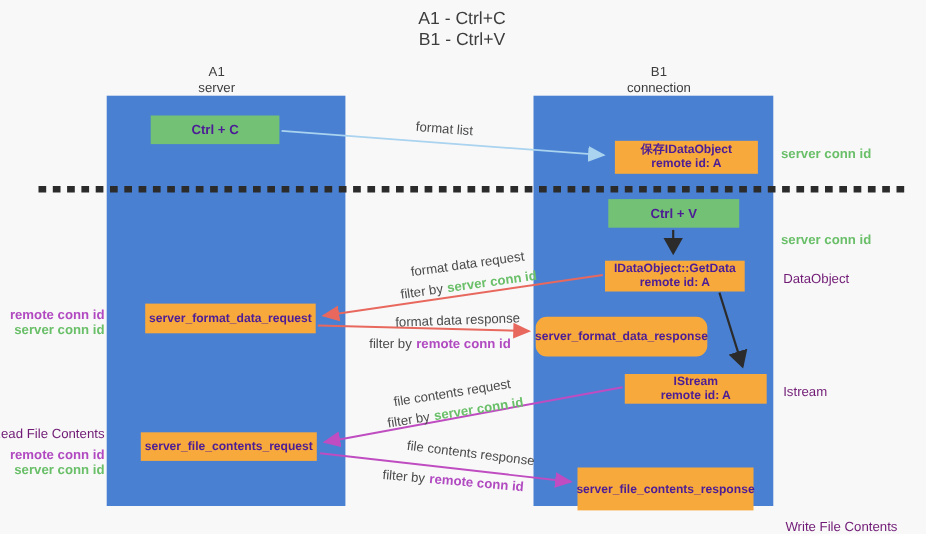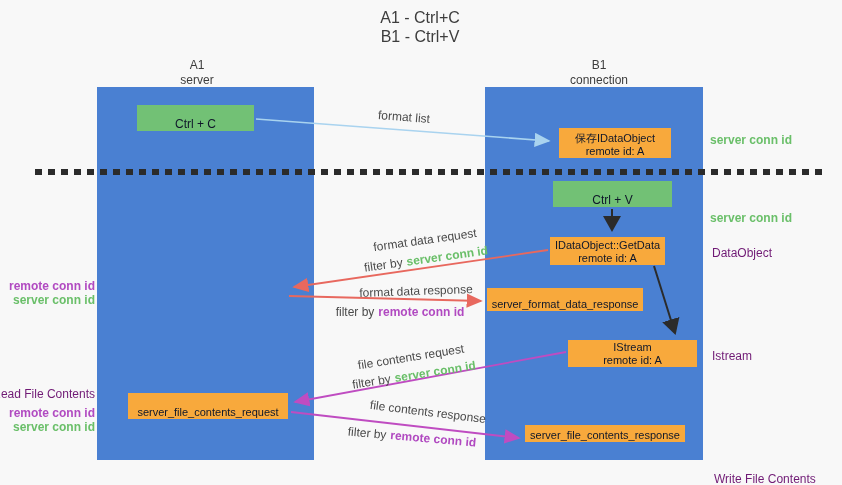--- a/index.html
+++ b/index.html
@@ -3,22 +3,22 @@
 <meta charset="utf-8">
 <style>
   html,body{margin:0;padding:0;}
   body{font-family:"Liberation Sans",sans-serif;background:#f8f8f8;}
   .canvas{position:relative;width:842px;height:485px;background:#f8f8f8;overflow:hidden;}
   .abs{position:absolute;}
   .title{left:310px;top:8px;width:220px;text-align:center;font-size:16px;line-height:19px;color:#3d3d3d;}
   .lane{background:#4a80d2;z-index:1;}
   .lane-header{text-align:center;font-size:12px;line-height:15px;color:#3d3d3d;z-index:2;}
   .svgLayer{left:0;top:0;z-index:2;}
-  .box{z-index:3;display:flex;flex-direction:column;align-items:center;justify-content:flex-end;
-       color:#0f172a;font-size:12px;line-height:14px;text-align:center;box-sizing:border-box;}
+  .box{z-index:3;display:flex;flex-direction:column;align-items:center;justify-content:center;
+       color:#4c1d95;font-size:12px;line-height:14px;text-align:center;box-sizing:border-box;font-weight:bold;}
   .green{background:#72c175;}
   .orange{background:#f8a93c;font-size:11px;}
   .lbl{z-index:4;font-size:12px;color:#4a4a4a;white-space:nowrap;}
   .ctr{transform-origin:center;}
   .greenTxt{color:#6abf69;font-weight:bold;}
   .purpleTxt{color:#b14ac1;font-weight:bold;}
   .darkTxt{color:#701a75;}
   .rightAlign{text-align:right;}
   .sp{margin-right:4px;}
 </style>
@@ -65,42 +65,45 @@
     <line x1="654" y1="266" x2="675" y2="333" stroke="#2b2b2b" stroke-width="2" marker-end="url(#mBlack)"></line>
     <line x1="548" y1="250" x2="294" y2="287" stroke="#e8685e" stroke-width="1.8" marker-end="url(#mRed)"></line>
     <line x1="289" y1="296" x2="481" y2="301" stroke="#e8685e" stroke-width="1.8" marker-end="url(#mRed)"></line>
     <line x1="566" y1="352" x2="295" y2="402" stroke="#bf4cc1" stroke-width="1.8" marker-end="url(#mMag)"></line>
     <line x1="291" y1="412" x2="519" y2="438" stroke="#bf4cc1" stroke-width="1.8" marker-end="url(#mMag)"></line>
   </svg>
 
   <div class="abs box green" style="left:137px;top:105px;width:117px;height:26px;">
     <span>Ctrl + C</span>
   </div>
-  <div class="abs box orange" style="left:559px;top:128px;width:112px;height:30px;line-height:13px;">
+  <div class="abs box orange" style="left:559px;top:128px;width:130px;height:30px;line-height:13px;">
     <span>保存IDataObject</span>
     <span>remote id: A</span>
   </div>
   <div class="abs box green" style="left:553px;top:181px;width:119px;height:26px;">
     <span>Ctrl + V</span>
   </div>
-  <div class="abs box orange" style="left:550px;top:237px;width:115px;height:28px;line-height:13px;">
+  <div class="abs box orange" style="left:550px;top:237px;width:127px;height:28px;line-height:13px;">
     <span>IDataObject::GetData</span>
     <span>remote id: A</span>
   </div>
-  <div class="abs box orange" style="left:487px;top:288px;width:156px;height:23px;">
+  <div class="abs box orange" style="left:132px;top:276px;width:155px;height:27px;">
+    <span>server_format_data_request</span>
+  </div>
+  <div class="abs box orange" style="left:487px;top:288px;width:156px;height:36px;border-radius:10px;">
     <span>server_format_data_response</span>
   </div>
   <div class="abs box orange" style="left:568px;top:340px;width:129px;height:27px;line-height:13px;">
     <span>IStream</span>
     <span>remote id: A</span>
   </div>
   <div class="abs box orange" style="left:128px;top:393px;width:160px;height:26px;">
     <span>server_file_contents_request</span>
   </div>
-  <div class="abs box orange" style="left:525px;top:425px;width:160px;height:17px;">
+  <div class="abs box orange" style="left:525px;top:425px;width:160px;height:39px;">
     <span>server_file_contents_response</span>
   </div>
 
   <div class="abs lbl ctr" style="left:404px;top:117px;transform:translate(-50%,-50%) rotate(4.5deg);">format list</div>
 
   <div class="abs lbl ctr" style="left:425px;top:240px;transform:translate(-50%,-50%) rotate(-8deg);">format data request</div>
   <div class="abs lbl ctr" style="left:426px;top:259px;transform:translate(-50%,-50%) rotate(-8deg);">
     <span class="sp">filter by</span><span class="greenTxt">server conn id</span>
   </div>
 

